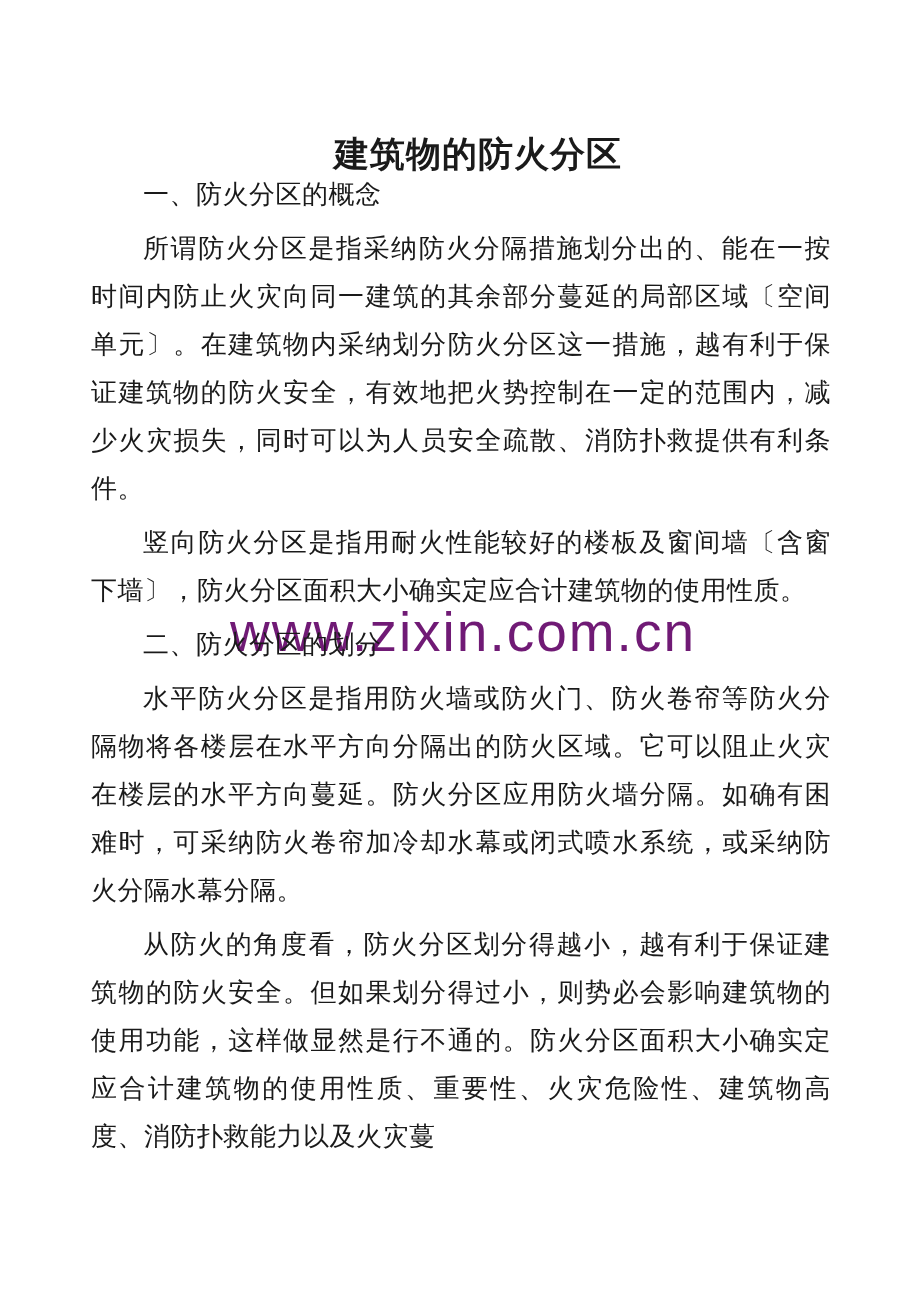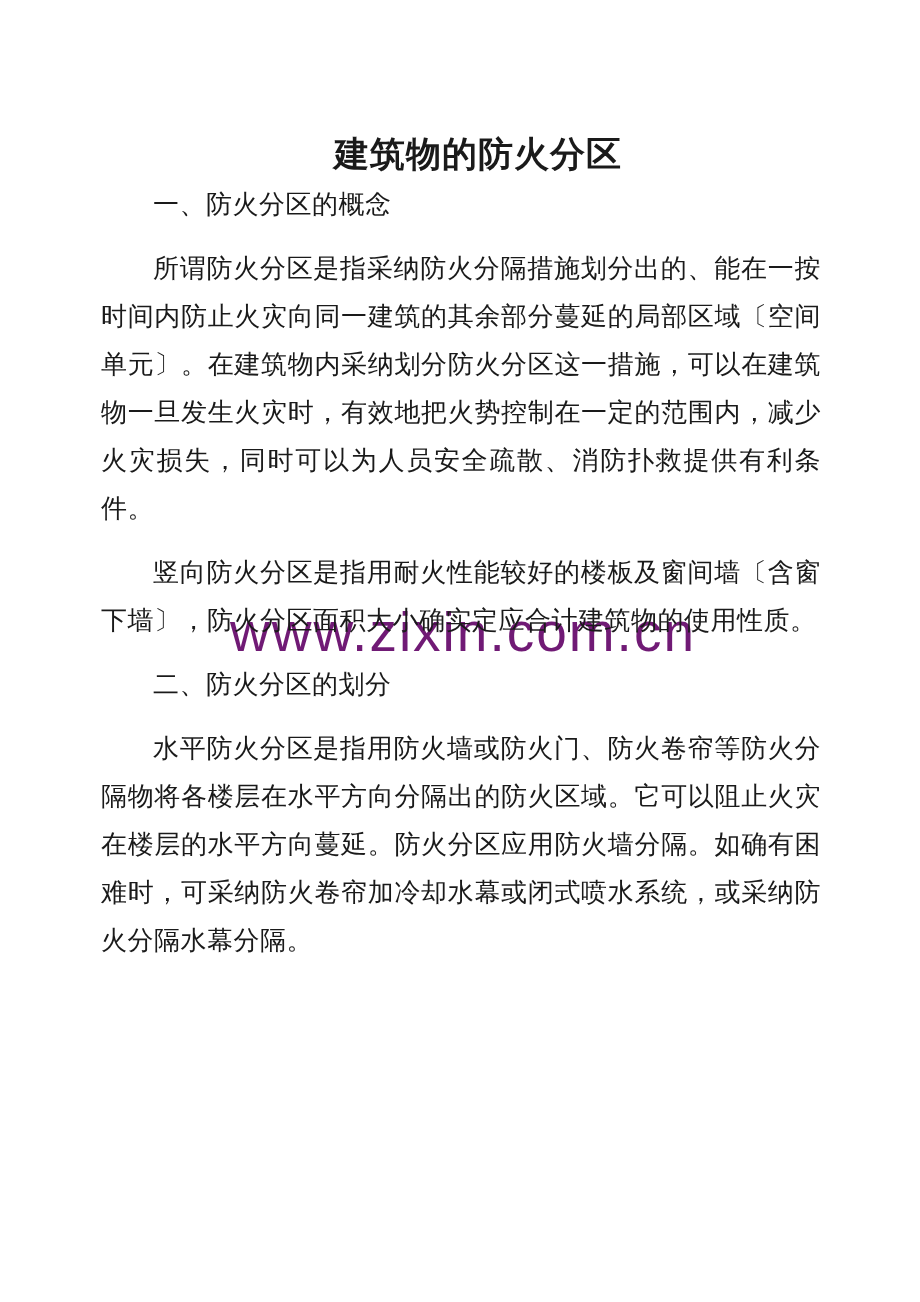--- a/index.html
+++ b/index.html
@@ -33,21 +33,21 @@
     top: 165px;
     left: 85px;
     width: 752px;
     font-size: 26px;
     line-height: 48px;
     text-align: justify;
     text-justify: inter-character;
     z-index: 2;
   }
   .doc-body p {
-    margin: 16px;
+    margin: 6px;
     padding: 0;
     text-indent: 2em;
     letter-spacing: 0.5px;
   }
   .watermark {
     position: absolute;
     top: 600px;
     left: 230px;
     font-family: "Liberation Sans", "DejaVu Sans", sans-serif;
     font-size: 55px;
@@ -62,19 +62,20 @@
 <body>
 
 <div class="page">
 
   <div class="watermark">www.zixin.com.cn</div>
 
   <h1 class="doc-title">建筑物的防火分区</h1>
 
   <div class="doc-body">
     <p>一、防火分区的概念</p>
-    <p>所谓防火分区是指采纳防火分隔措施划分出的、能在一按时间内防止火灾向同一建筑的其余部分蔓延的局部区域〔空间单元〕。在建筑物内采纳划分防火分区这一措施，可以在建筑物一旦发生火灾时，有效地把火势控制在一定的范围内，减少火灾损失，同时可以为人员安全疏散、消防扑救提供有利条件。</p>
+    <p>所谓防火分区是指采纳防火分隔措施划分出的、能在一按时间内防止火灾向同一建筑的其余部分蔓延的局部区域〔空间单元〕。在建筑物内采纳划分防火分区这一措施，越有利于保证建筑物的防火安全，有效地把火势控制在一定的范围内，减少火灾损失，同时可以为人员安全疏散、消防扑救提供有利条件。</p>
     <p>竖向防火分区是指用耐火性能较好的楼板及窗间墙〔含窗下墙〕，防火分区面积大小确实定应合计建筑物的使用性质。</p>
     <p>二、防火分区的划分</p>
     <p>水平防火分区是指用防火墙或防火门、防火卷帘等防火分隔物将各楼层在水平方向分隔出的防火区域。它可以阻止火灾在楼层的水平方向蔓延。防火分区应用防火墙分隔。如确有困难时，可采纳防火卷帘加冷却水幕或闭式喷水系统，或采纳防火分隔水幕分隔。</p>
+    <p>从防火的角度看，防火分区划分得越小，越有利于保证建筑物的防火安全。但如果划分得过小，则势必会影响建筑物的使用功能，这样做显然是行不通的。防火分区面积大小确实定应合计建筑物的使用性质、重要性、火灾危险性、建筑物高度、消防扑救能力以及火灾蔓</p>
   </div>
 
 </div>
 
 </body></html>

